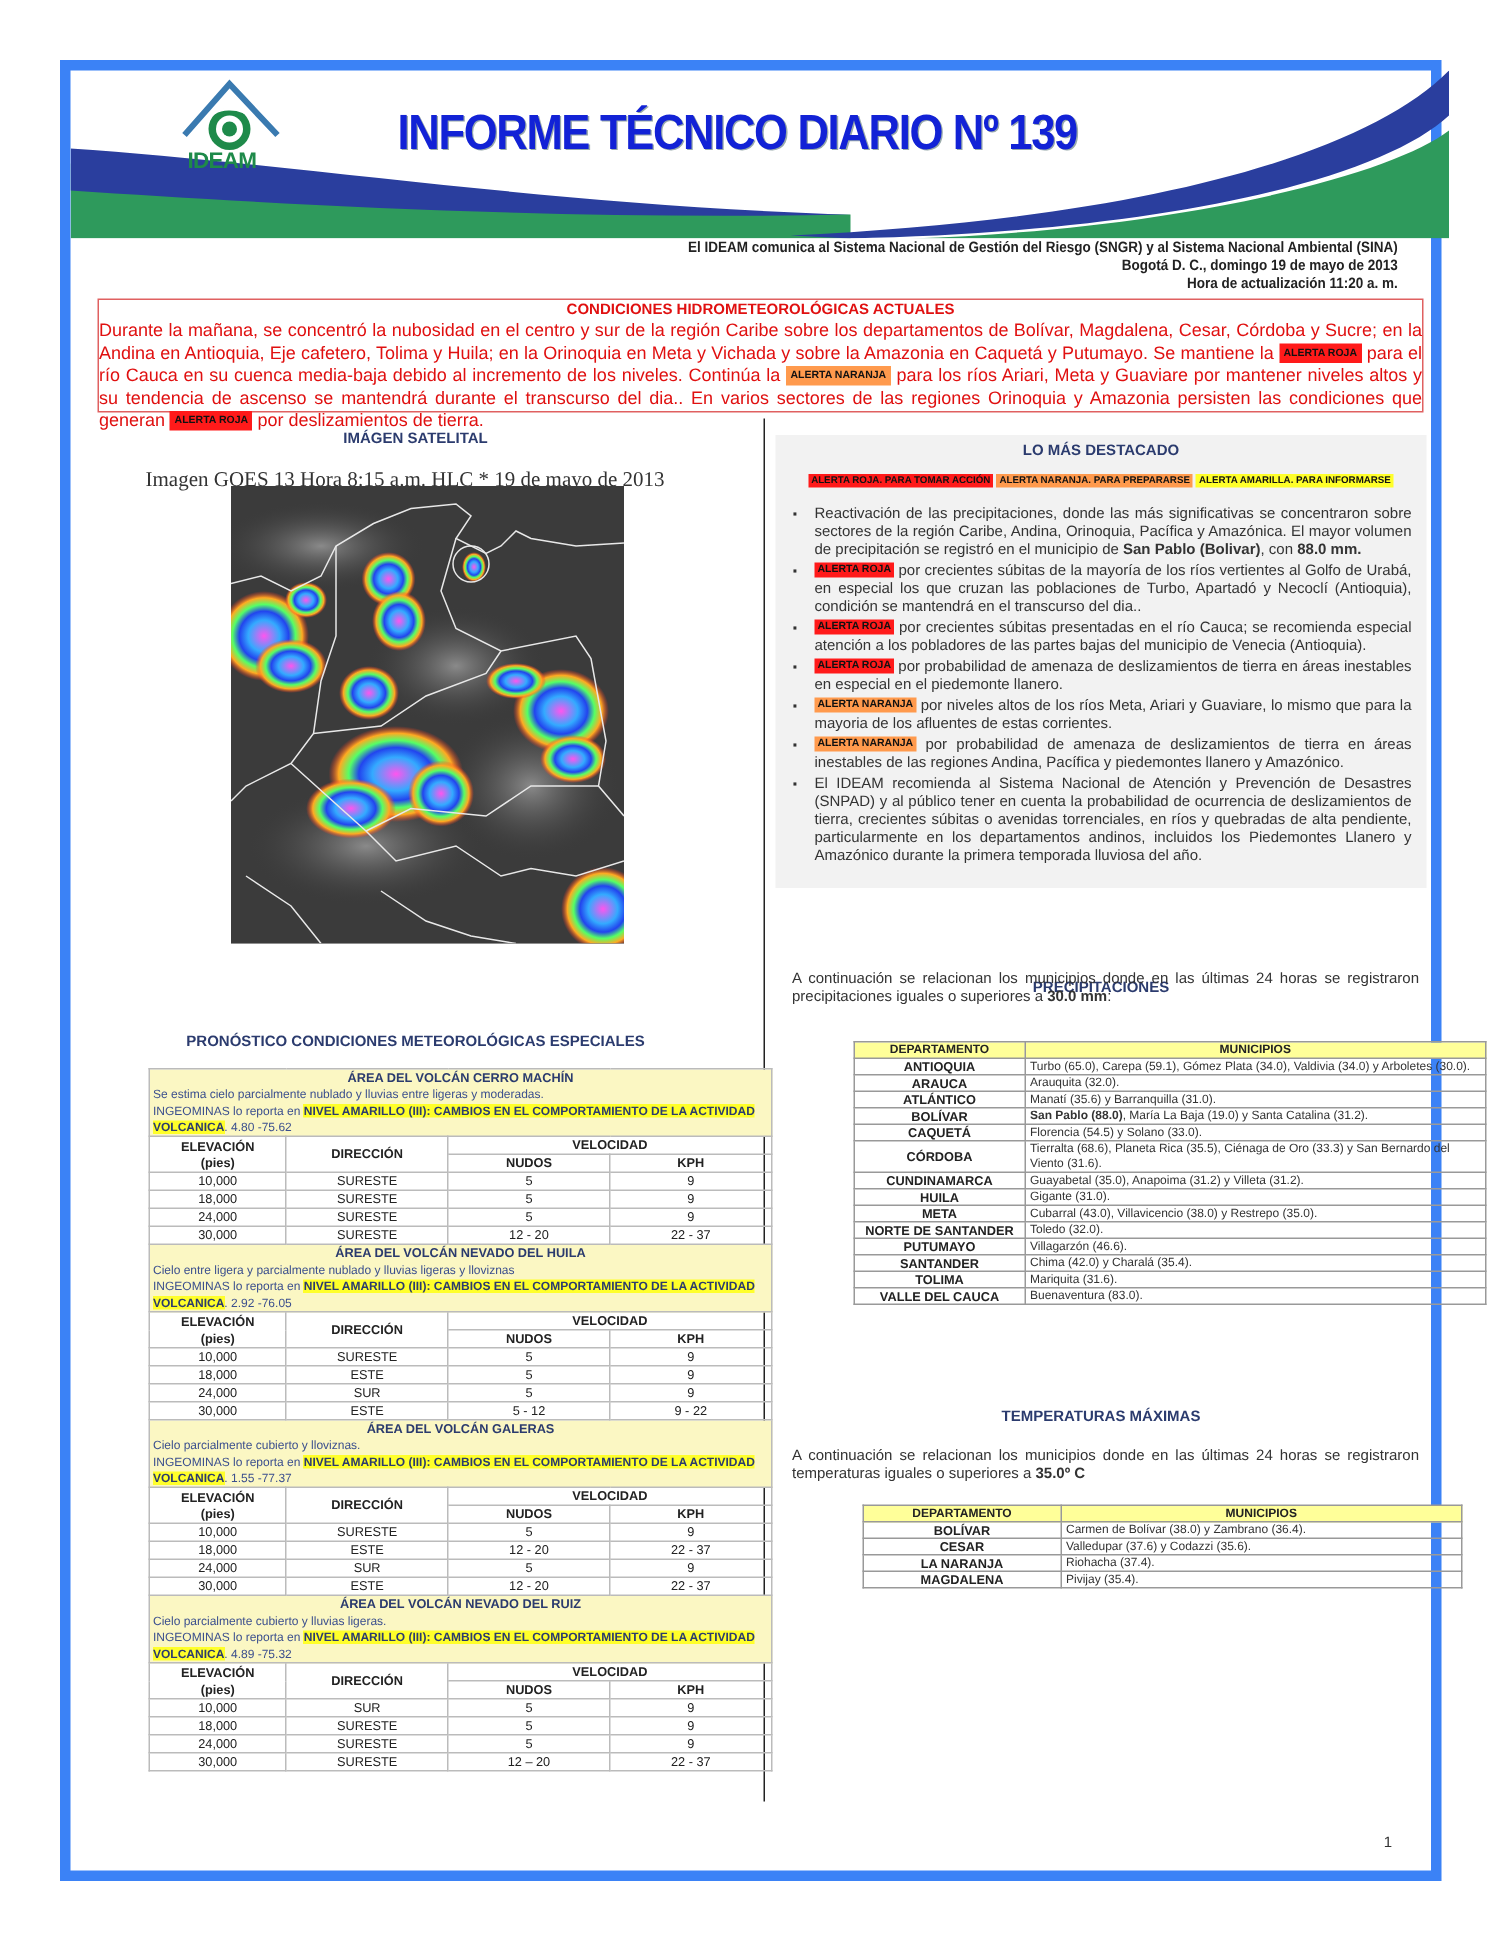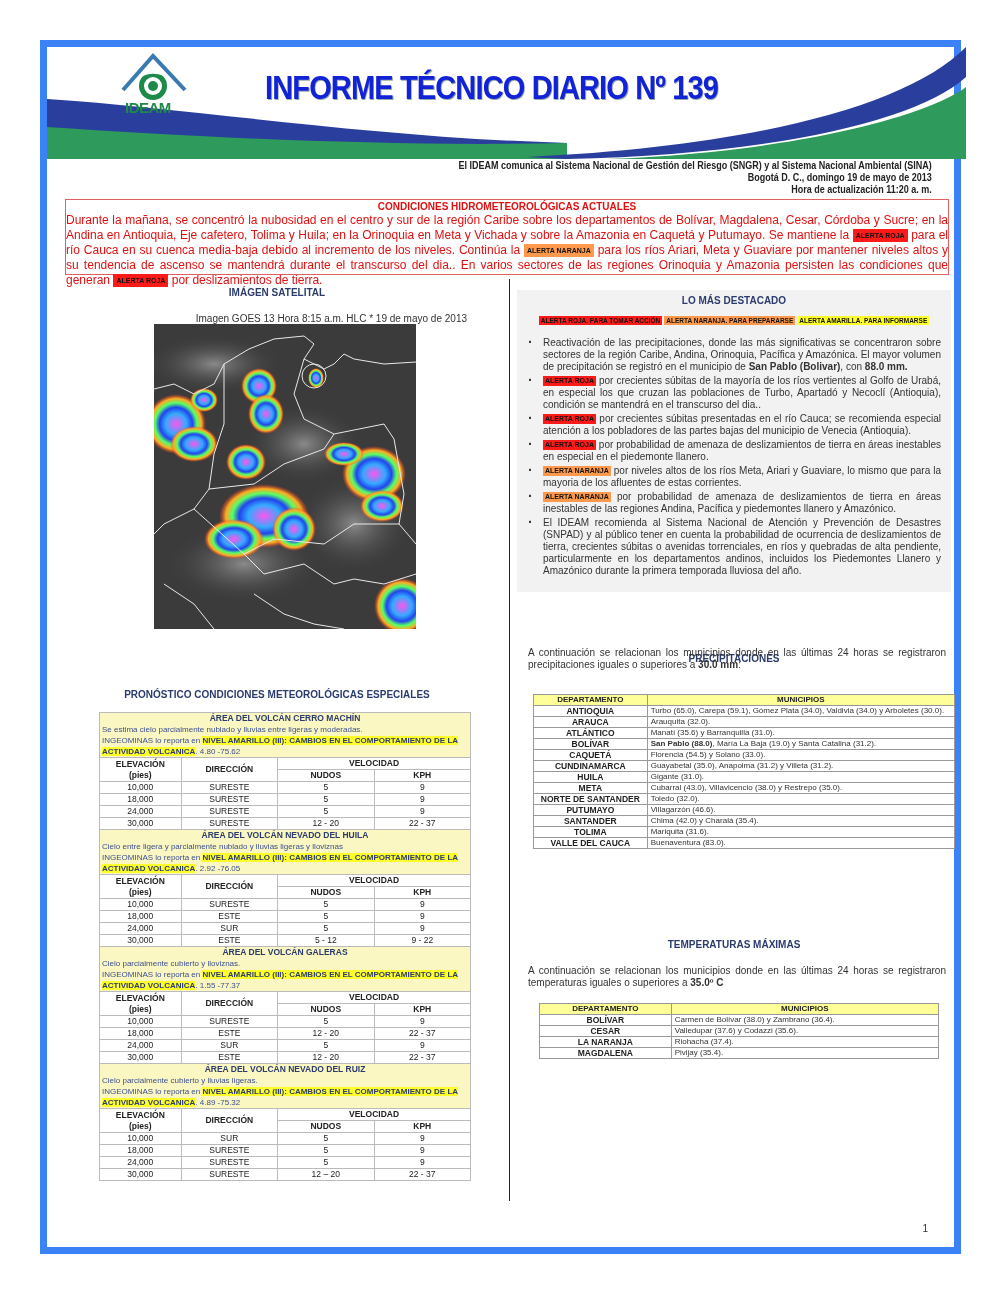--- a/index.html
+++ b/index.html
@@ -21,25 +21,25 @@
   .conditions h3 { text-align: center; font-size: 10px; font-weight: bold; color: #e01010; line-height: 12px; }
   .tag { display: inline-block; font-size: 7px; font-weight: bold; color: #111; padding: 1px 3px; line-height: 11px; vertical-align: middle; }
   .tag.red { background: #ff1a1a; }
   .tag.orange { background: #ff9a4d; }
   .tag.yellow { background: #ffff2a; }
 
   .vline { position: absolute; left: 462px; top: 232px; width: 1px; height: 922px; background: #222; }
 
   
   .sat-title { position: absolute; left: 50px; top: 240px; width: 360px; text-align: center; font-size: 10px; font-weight: bold; color: #2b3b6e; }
-  .sat-caption { position: absolute; left: 50px; top: 266px; width: 370px; text-align: right; font-size: 10px; color: #333; }
+  .sat-caption { position: absolute; left: 50px; top: 266px; width: 370px; text-align: left; font-size: 14px; color: #333; font-family: Liberation Serif, serif; }
   .sat-image { position: absolute; left: 107px; top: 277px; width: 262px; height: 305px; background: #3a3a3a; overflow: hidden; }
 
   .forecast-title { position: absolute; left: 50px; top: 642px; width: 360px; text-align: center; font-size: 10px; font-weight: bold; color: #2b3b6e; }
-  .vtable-wrap { position: absolute; left: 52px; top: 665px; width: 372px; }
+  .vtable-wrap { position: absolute; left: 52px; top: 665px; width: 416px; }
   table.vol { width: 100%; border-collapse: collapse; font-size: 8.5px; }
   table.vol td, table.vol th { border: 1px solid #bbb; text-align: center; line-height: 11px; padding: 0 2px; font-weight: normal; }
   table.vol .area { background: #fbf7c3; text-align: left; color: #2b3b6e; border: 1px solid #bbb; }
   table.vol .area .aname { text-align: center; font-weight: bold; color: #2b3b6e; font-size: 8.5px; }
   table.vol .area .desc { color: #3b4f8e; font-size: 8px; }
   table.vol .hl { background: #ffff2a; font-weight: bold; color: #2b3b6e; }
   table.vol th { font-weight: bold; color: #222; }
 
   
   .dest-box { position: absolute; left: 470px; top: 232px; width: 434px; height: 302px; background: #f2f2f2; margin-top: 11px; }
@@ -47,21 +47,21 @@
   .legend { text-align: center; margin-top: 10px; font-size: 0; }
   .legend .tag { font-size: 6.5px; margin: 0 1px; line-height: 9px; padding: 0 2px; }
   ul.bullets { list-style: none; margin: 12px 10px 0 10px; font-size: 10px; line-height: 12px; color: #333; }
   ul.bullets li { position: relative; padding-left: 16px; text-align: justify; margin-bottom: 2px; }
   ul.bullets li::before { content: "·"; position: absolute; left: 1px; top: -1px; font-weight: bold; font-size: 14px; }
   ul.bullets .tag { font-size: 7px; line-height: 10px; padding: 0 2px; }
 
   .sec-title { position: absolute; font-size: 10px; font-weight: bold; color: #2b3b6e; text-align: center; width: 434px; left: 470px; }
   .intro { position: absolute; left: 481px; width: 418px; font-size: 10px; line-height: 12px; color: #333; text-align: justify; }
 
-  table.data { position: absolute; border-collapse: collapse; font-size: 8px; }
+  table.data { position: absolute; border-collapse: collapse; font-size: 8px; margin-left: 36px; }
   table.data th { background: #ffff99; font-weight: bold; border: 1px solid #999; line-height: 10px; padding: 0 2px; }
   table.data td { border: 1px solid #999; line-height: 10px; padding: 0 3px; color: #333; }
   table.data td.dep { text-align: center; font-weight: bold; color: #222; font-size: 8.5px; }
 
   .pagenum { position: absolute; right: 26px; top: 1176px; font-size: 10px; color: #333; }
 </style>
 </head>
 <body>
 
 <div class="page">
@@ -367,20 +367,24 @@
         </tr>
         <tr>
           <td class="dep">BOLÍVAR</td>
           <td><b>San Pablo (88.0)</b><span>, María La Baja (19.0) y Santa Catalina (31.2).</span></td>
         </tr>
         <tr>
           <td class="dep">CAQUETÁ</td>
           <td><span>Florencia (54.5) y Solano (33.0).</span></td>
         </tr>
         <tr>
+          <td class="dep">CÓRDOBA</td>
+          <td><span>Tierralta (68.6), Planeta Rica (35.5), Ciénaga de Oro (33.3) y San Bernardo del Viento (31.6).</span></td>
+        </tr>
+        <tr>
           <td class="dep">CUNDINAMARCA</td>
           <td><span>Guayabetal (35.0), Anapoima (31.2)  y Villeta (31.2).</span></td>
         </tr>
         <tr>
           <td class="dep">HUILA</td>
           <td><span>Gigante (31.0).</span></td>
         </tr>
         <tr>
           <td class="dep">META</td>
           <td><span>Cubarral (43.0), Villavicencio (38.0) y Restrepo (35.0).</span></td>

